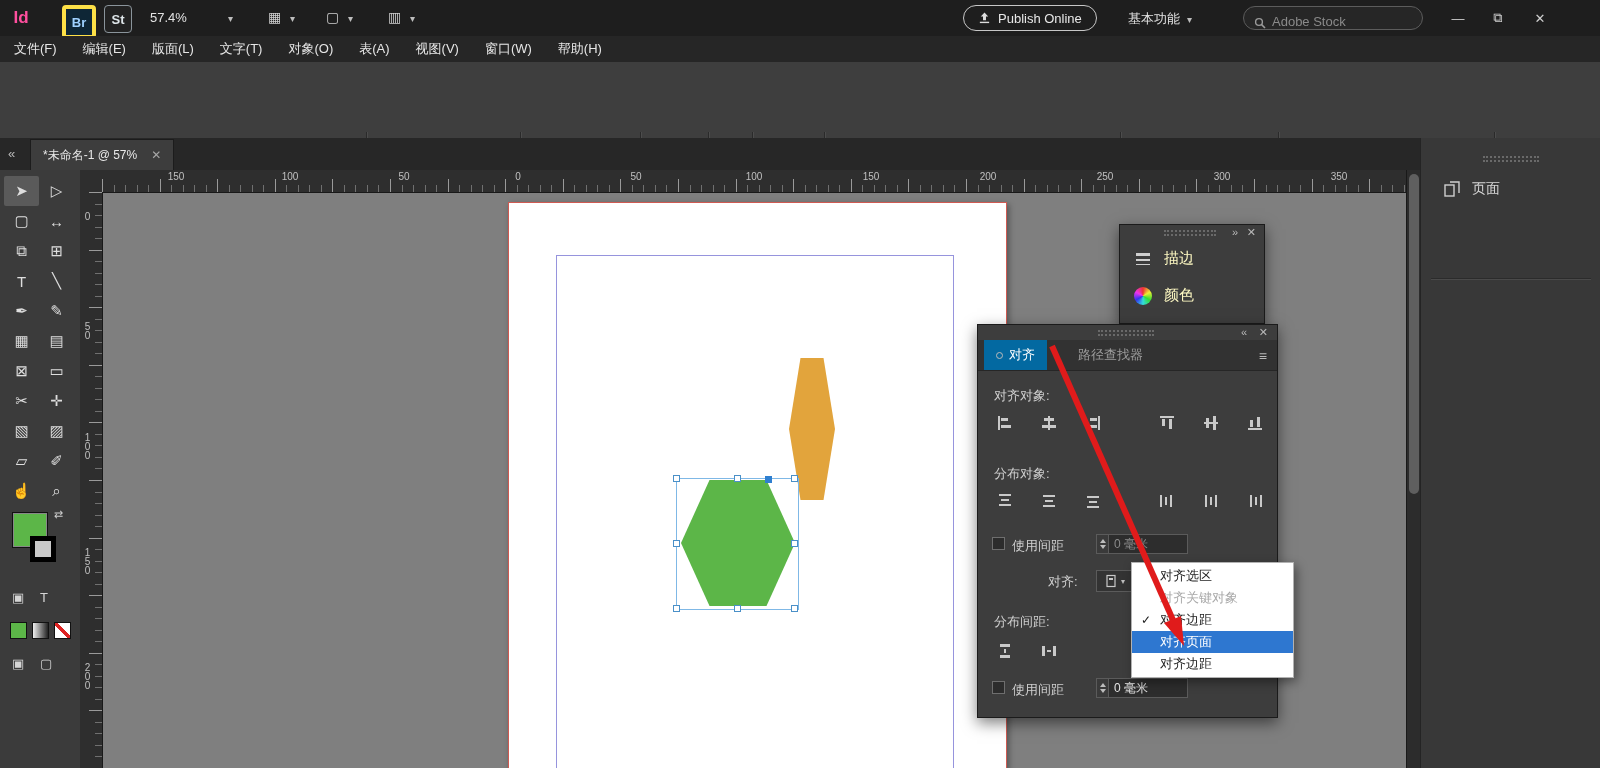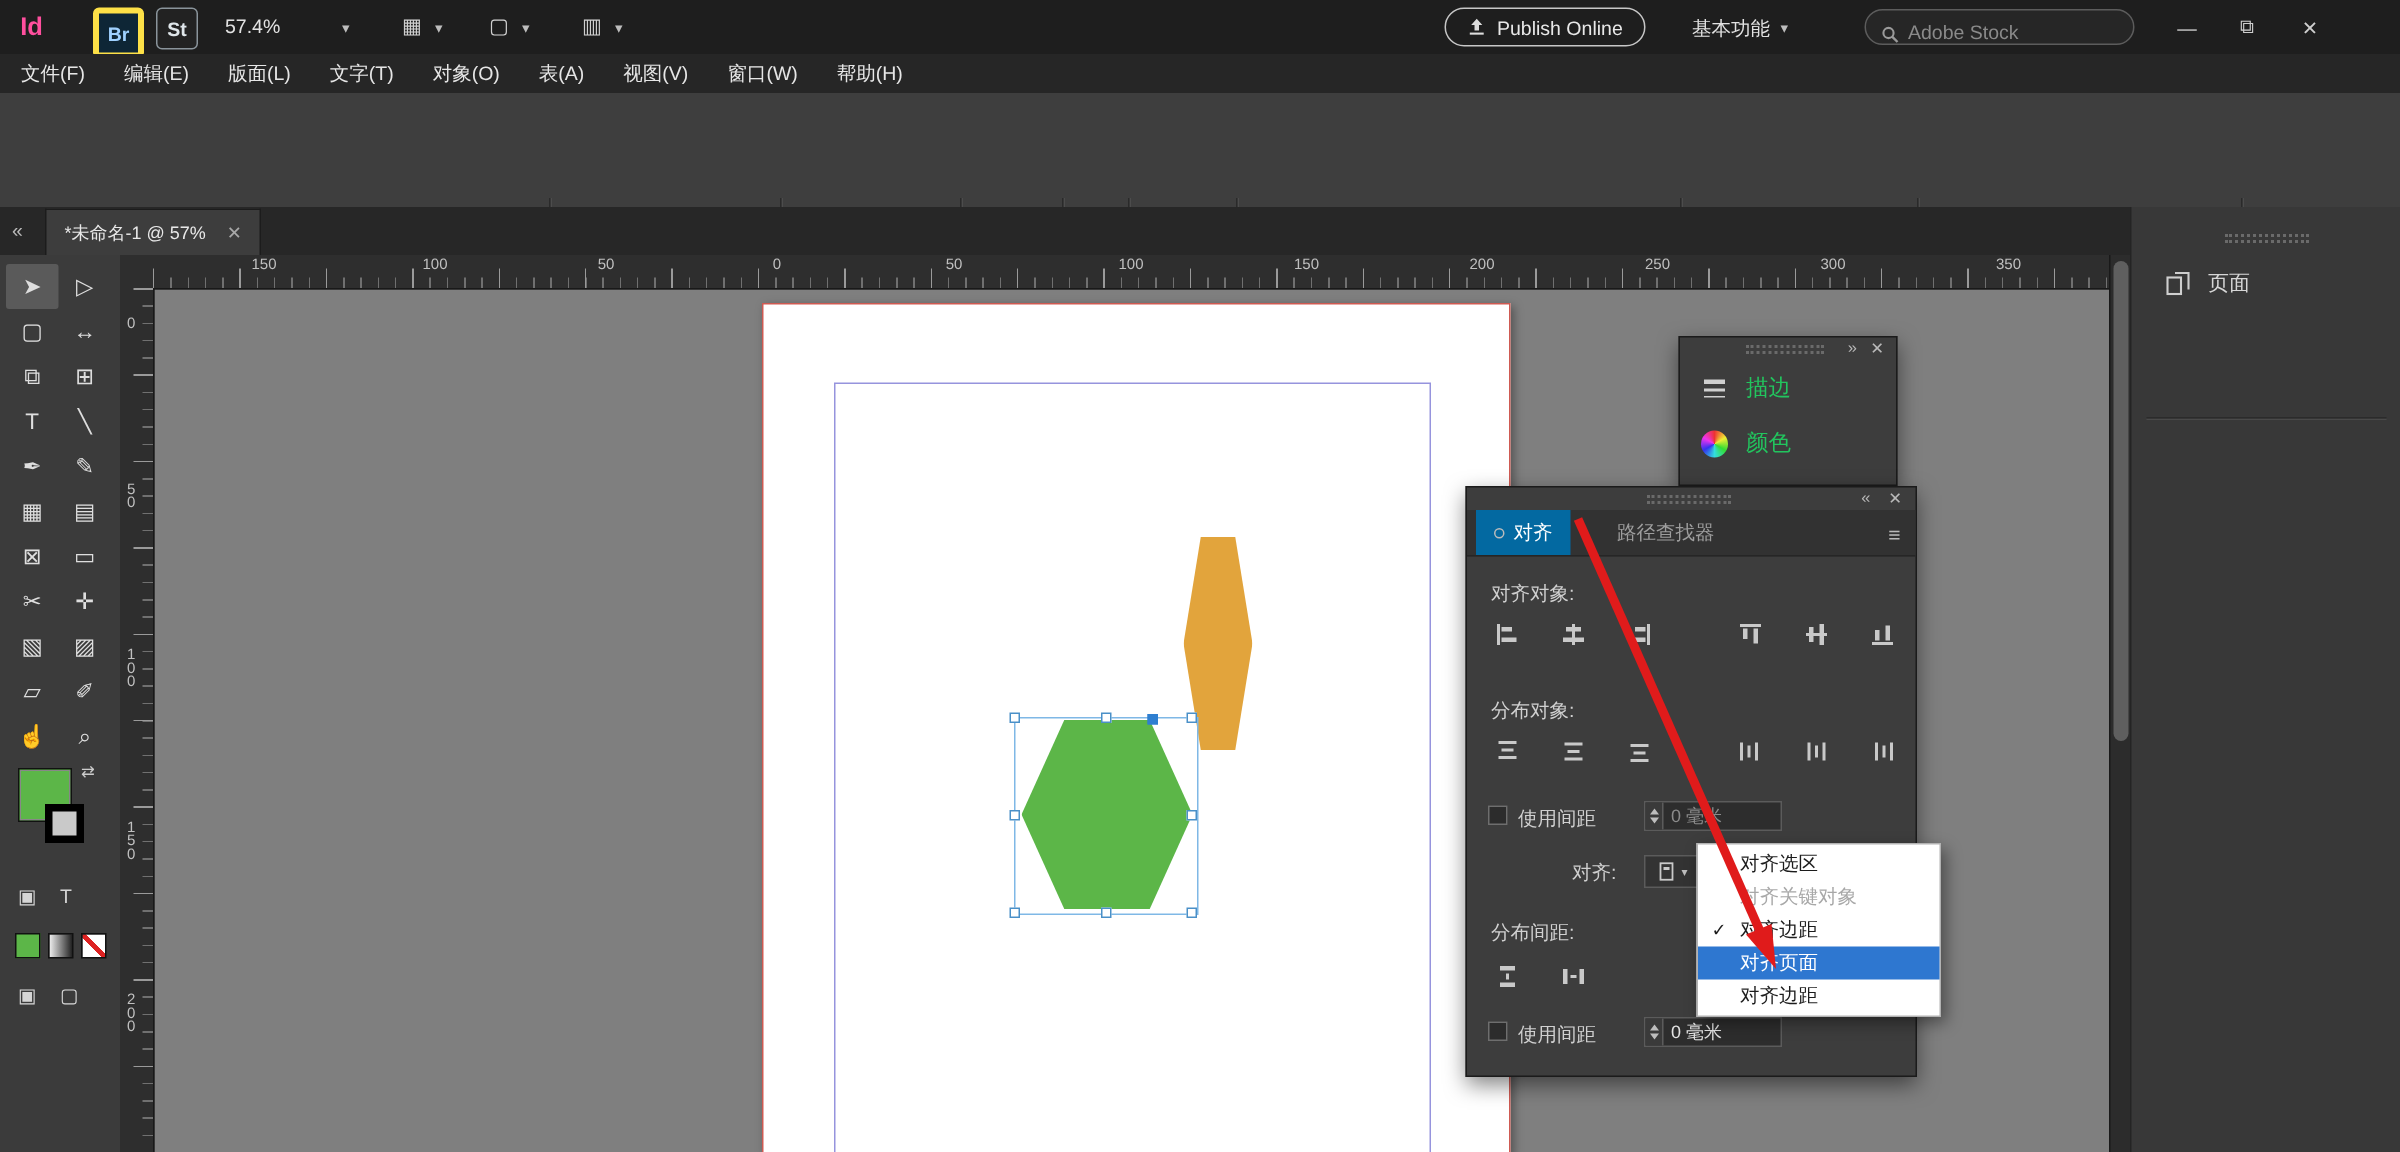--- a/index.html
+++ b/index.html
@@ -77,21 +77,21 @@
   
   #vscroll{position:absolute;left:1406px;top:170px;width:14px;height:598px;background:#2c2c2c;border-left:1px solid #191919;}
   #vthumb{position:absolute;left:2px;top:4px;width:10px;height:320px;background:#5f5f5f;border-radius:5px;}
   #dock{position:absolute;left:1420px;top:138px;width:180px;height:630px;background:#383838;border-left:1px solid #242424;}
   .dockitem{position:absolute;left:0;width:180px;height:30px;display:flex;align-items:center;gap:11px;padding-left:22px;box-sizing:border-box;color:#d6d6d6;font-size:14px;}
   
   .panel{position:absolute;background:#3d3d3d;border:1px solid #1b1b1b;box-shadow:0 5px 14px rgba(0,0,0,.5);}
   .phead{position:relative;height:15px;}
   .phctl{position:absolute;top:1px;font-size:11px;color:#b9b9b9;}
   #mini-panel{left:1119px;top:224px;width:144px;height:98px;}
-  .mrow{display:flex;align-items:center;gap:12px;padding:9px 0 9px 14px;color:#22c55e;font-size:15px;}
+  .mrow{display:flex;align-items:center;gap:12px;padding:9px 0 9px 14px;color:#fef9c3;font-size:15px;}
   .wheel{width:18px;height:18px;border-radius:50%;background:conic-gradient(#e33,#ee3,#3d3,#3dd,#33e,#e3e,#e33);}
   #align-panel{left:977px;top:324px;width:299px;height:392px;}
   .ptabs{position:relative;height:30px;background:#323232;border-bottom:1px solid #262626;}
   .ptab{position:absolute;top:0;height:30px;display:flex;align-items:center;gap:6px;padding:0 12px;font-size:13px;}
   .ptab.on{background:#0369a1;color:#fff;}
   .ptab.off{color:#9d9d9d;}
   .tabdot{width:5px;height:5px;border:1px solid #bbb;border-radius:50%;}
   .seclbl{position:absolute;font-size:13px;color:#d0d0d0;}
   .aicon{position:absolute;width:26px;height:24px;display:flex;align-items:center;justify-content:center;}
   .aicon svg{fill:#c9c9c9;}

